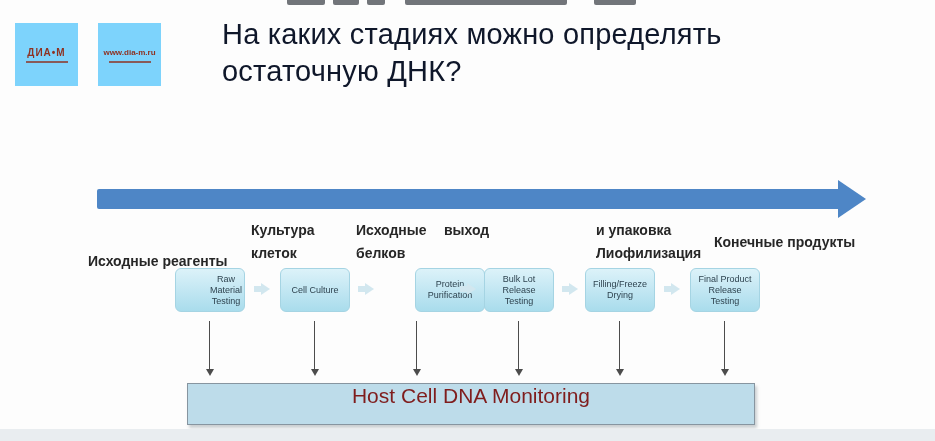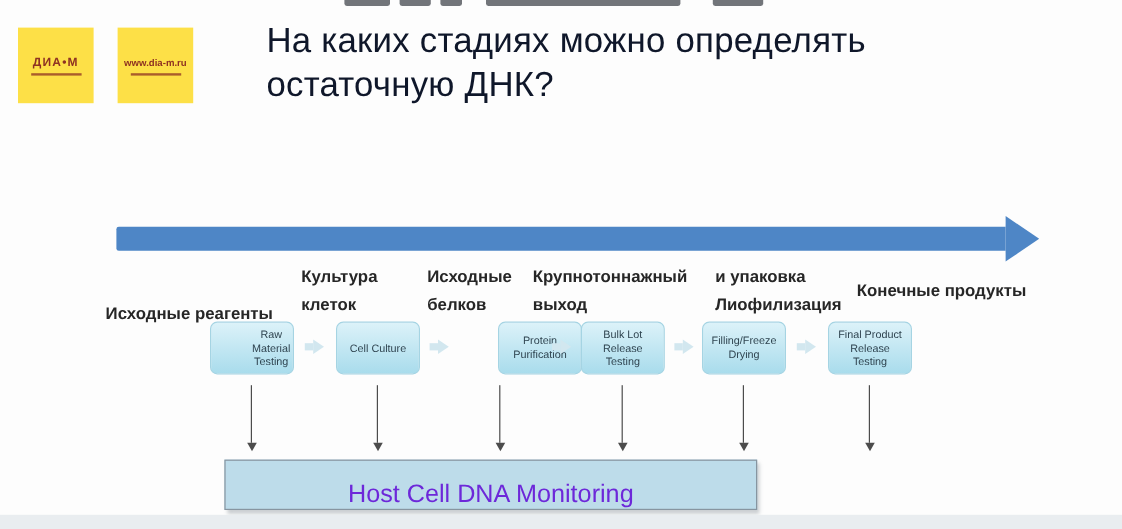--- a/index.html
+++ b/index.html
@@ -6,21 +6,21 @@
   body{
     width:935px;height:441px;overflow:hidden;position:relative;
     background:#fdfdfd;
     font-family:"Liberation Sans","DejaVu Sans",sans-serif;
   }
 
   
   .frag{position:absolute;top:0;height:5px;background:#595d63;opacity:.85;border-radius:0 0 2px 2px;}
 
   
-  .logo{position:absolute;top:23px;width:63px;height:63px;background:#fde047;
+  .logo{position:absolute;top:23px;width:63px;height:63px;background:#7dd3fc;
         display:flex;flex-direction:column;align-items:center;justify-content:center;}
   .logo1{left:15px;}
   .logo2{left:98px;}
   .logo-main{color:#8e3222;font-weight:bold;font-size:10px;letter-spacing:1px;line-height:11px;}
   .logo-main.small{font-size:8px;letter-spacing:0;}
   .logo-tag{width:42px;height:2px;background:#8e3222;opacity:.75;margin-top:3px;}
 
   
   .title{position:absolute;left:222px;top:16px;width:700px;
          font-size:29px;line-height:37px;color:#0f172a;font-weight:400;letter-spacing:.2px;}
@@ -53,25 +53,25 @@
                border-left:9px solid #d2e7ef;border-top:6px solid transparent;border-bottom:6px solid transparent;}
   .cv1{left:254px;} .cv2{left:358px;} .cv3{left:460px;} .cv4{left:562px;} .cv5{left:664px;}
 
   
   .darrow{position:absolute;top:321px;width:9px;display:flex;flex-direction:column;align-items:center;}
   .darrow .stem{width:1.5px;height:48px;background:#4c4c4c;}
   .darrow .head{width:0;height:0;border-left:4.5px solid transparent;border-right:4.5px solid transparent;border-top:7px solid #4c4c4c;}
   .da1{left:205px;} .da2{left:310px;} .da3{left:412px;} .da4{left:514px;} .da5{left:615px;} .da6{left:720px;}
 
   
-  .monitor{position:absolute;left:187px;top:383px;width:444px;height:42px;box-sizing:border-box;
+  .monitor{position:absolute;left:187px;top:383px;width:568px;height:42px;box-sizing:border-box;
            background:#bddcea;border:1.5px solid #8795a0;
            box-shadow:2px 3px 3px rgba(110,120,130,.35);
-           display:flex;align-items:flex-end;justify-content:center;
-           font-size:21px;color:#6d28d9;}
+           display:flex;align-items:flex-start;justify-content:center;
+           font-size:21px;color:#7f1d1d;}
 
   
   .footer-strip{position:absolute;left:0;bottom:0;width:935px;height:12px;background:#e9edf0;}
 </style>
 </head>
 <body>
 
 <div>
   <div class="frag" style="left:287px;width:38px;"></div>
   <div class="frag" style="left:333px;width:26px;"></div>
@@ -103,21 +103,20 @@
 </div>
 <div class="stage-label sl2">
   <div>Культура</div>
   <div>клеток</div>
 </div>
 <div class="stage-label sl3">
   <div>Исходные</div>
   <div>белков</div>
 </div>
 <div class="stage-label sl4">
-  <div>Крупнотоннажный</div>
   <div>выход</div>
 </div>
 <div class="stage-label sl5">
   <div>и упаковка</div>
   <div>Лиофилизация</div>
 </div>
 <div class="stage-label sl6">
   <div>Конечные продукты</div>
   <div></div>
 </div>

